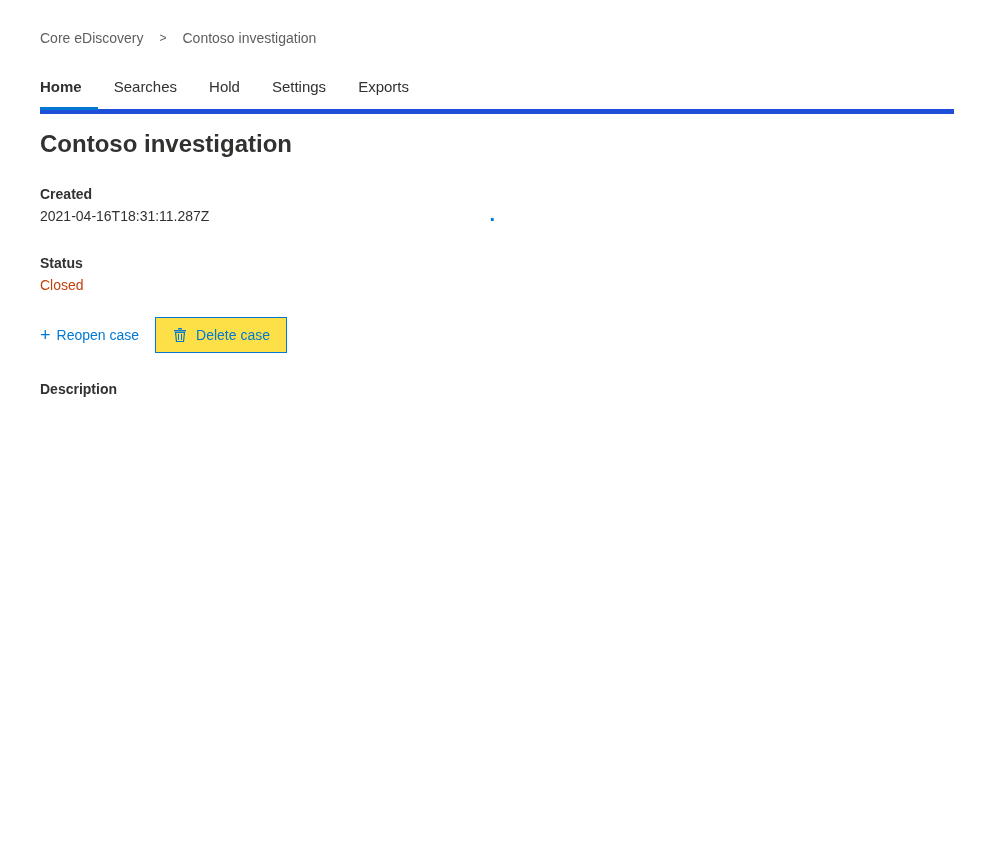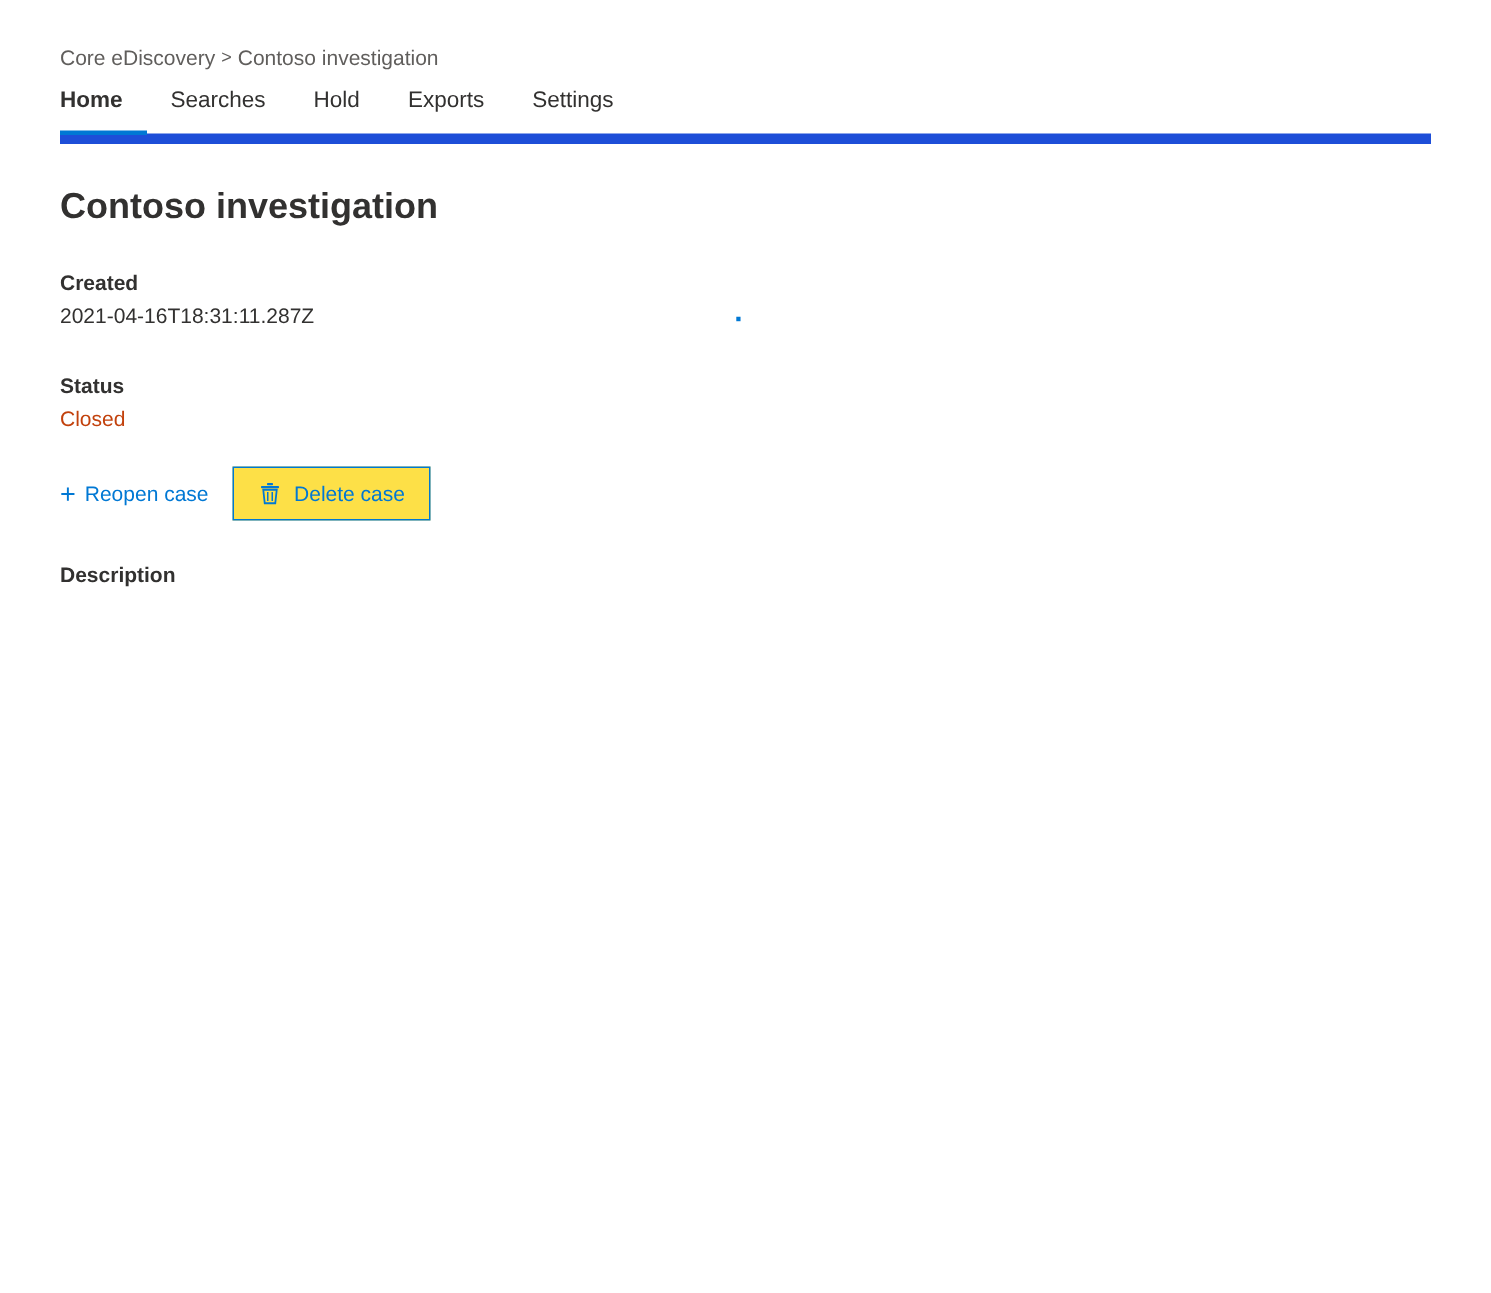--- a/index.html
+++ b/index.html
@@ -16,41 +16,42 @@
       min-height: 862px;
     }
 
     .page-container {
       padding: 20px 40px 40px 40px;
     }
 
     .breadcrumb {
       display: flex;
       align-items: center;
-      gap: 4px;
+      gap: 16px;
       font-size: 14px;
       color: #605e5c;
+      margin-bottom: 20px;
       padding-top: 10px;
     }
 
     .breadcrumb-item {
       color: #605e5c;
     }
 
     .breadcrumb-separator {
       color: #605e5c;
       font-size: 12px;
     }
 
     .tabs-container {
       display: flex;
       align-items: center;
       gap: 0;
-      border-bottom: 7px solid #1d4ed8;
-      margin-bottom: 28px;
+      border-bottom: 5px solid #1d4ed8;
+      margin-bottom: 16px;
     }
 
     .tab-item {
       padding: 12px 16px;
       font-size: 15px;
       color: #323130;
       cursor: pointer;
       position: relative;
       white-space: nowrap;
       border-bottom: 3px solid transparent;
@@ -164,22 +165,22 @@
   <div class="breadcrumb">
     <span class="breadcrumb-item">Core eDiscovery</span>
     <span class="breadcrumb-separator">&gt;</span>
     <span class="breadcrumb-item">Contoso investigation</span>
   </div>
 
   <div class="tabs-container">
     <div class="tab-item active">Home</div>
     <div class="tab-item">Searches</div>
     <div class="tab-item">Hold</div>
+    <div class="tab-item">Settings</div>
     <div class="tab-item">Exports</div>
-    <div class="tab-item">Settings</div>
   </div>
 
   <div class="page-title">Contoso investigation</div>
 
   <div class="section">
     <div class="section-label">Created</div>
     <div class="created-row">
       <span class="created-value">2021-04-16T18:31:11.287Z</span>
       <span class="created-dot">·</span>
     </div>

